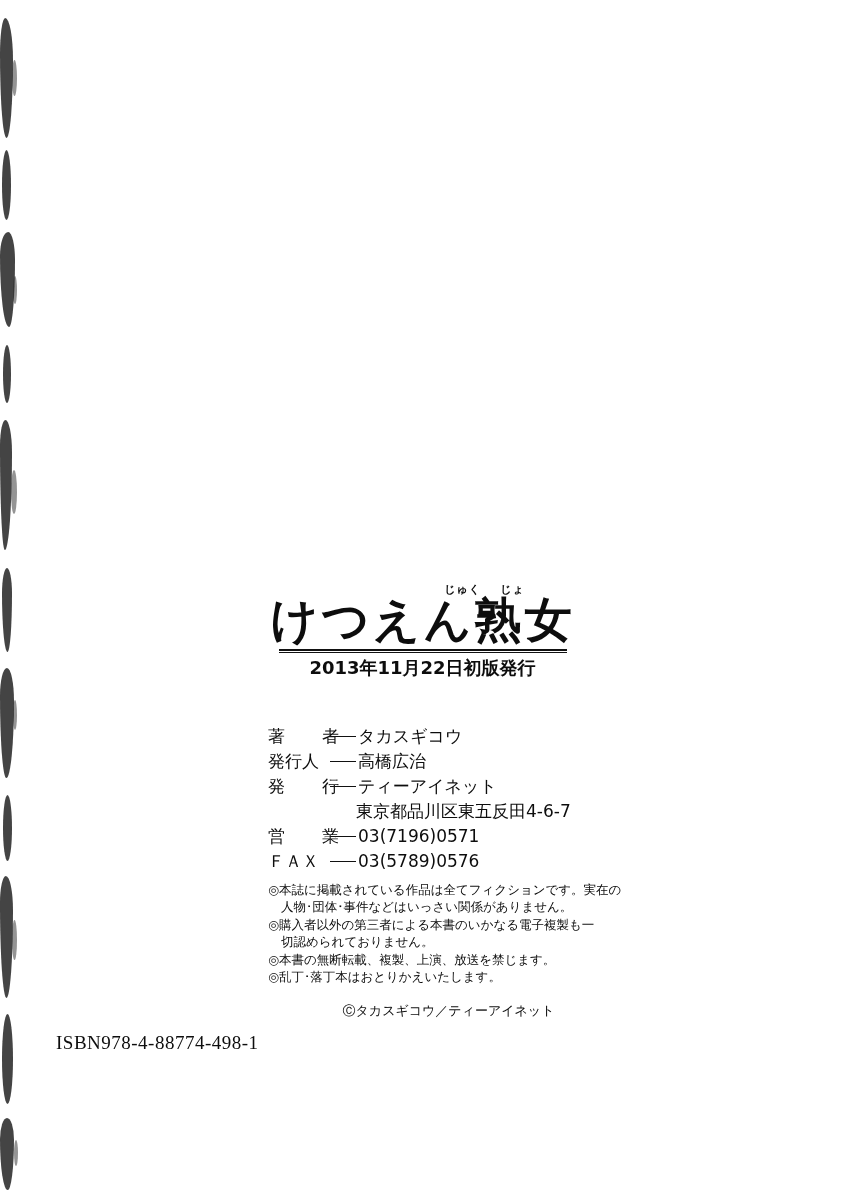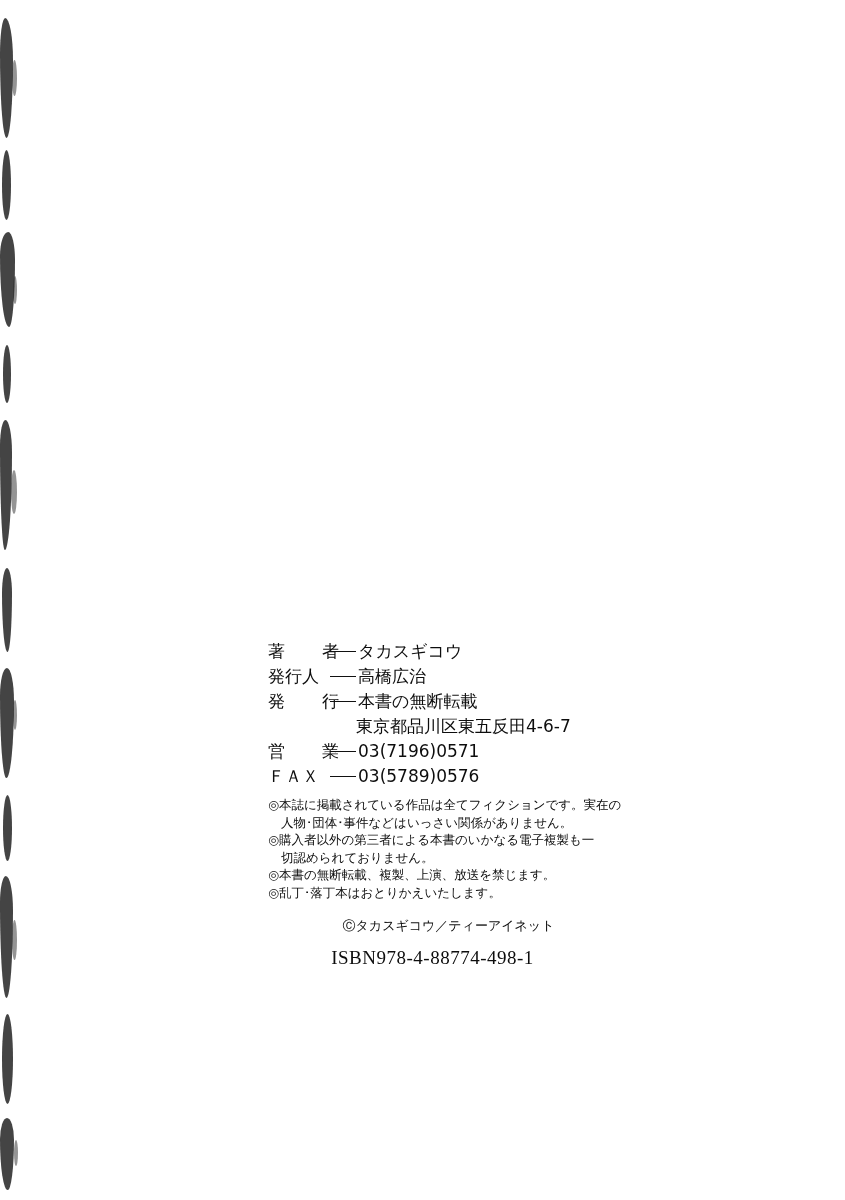--- a/index.html
+++ b/index.html
@@ -165,25 +165,24 @@
   .copyright {
     margin-top: 16px;
     text-align: center;
     font-family: "DejaVu Sans", sans-serif;
     font-size: 13px;
     letter-spacing: 0px;
     padding-left: 52px;
   }
   .isbn {
     margin-top: 12px;
-    text-align: center;
     font-family: "Liberation Serif", serif;
     font-size: 19px;
     letter-spacing: 0.5px;
-    padding-left: 20px;
+    padding-left: 56px;
   }
 </style>
 </head>
 <body>
 
 <div class="scan-edge">
   <div class="blob b1"></div>
   <div class="blob b2"></div>
   <div class="blob b3"></div>
   <div class="blob b4"></div>
@@ -197,39 +196,51 @@
   <div class="wisp w1"></div>
   <div class="wisp w2"></div>
   <div class="wisp w3"></div>
   <div class="wisp w4"></div>
   <div class="wisp w5"></div>
   <div class="wisp w6"></div>
 </div>
 
 <div class="colophon">
 
+  <div class="title-wrap">
+    <div class="title-line">
+      <div class="ruby-row">
+        <span class="ruby ruby-juku">じゅく</span>
+        <span class="ruby ruby-jo">じょ</span>
+      </div>
+      <div class="title-main">けつえん熟女</div>
+    </div>
+    <div class="rule"></div>
+    <div class="rule thin"></div>
+    <div class="pubdate">2013年11月22日初版発行</div>
+  </div>
 
   <div class="credits">
 
     <div class="row">
       <span class="lbl">著　者</span>
       <span class="dash"></span>
       <span class="val">タカスギコウ</span>
     </div>
 
     <div class="row">
       <span class="lbl tight">発行人</span>
       <span class="dash"></span>
       <span class="val">高橋広治</span>
     </div>
 
     <div class="row">
       <span class="lbl">発　行</span>
       <span class="dash"></span>
-      <span class="val">本書の無断転載</span>
+      <span class="val">ティーアイネット</span>
     </div>
 
     <div class="row indent">
       <span class="val">東京都品川区東五反田4-6-7</span>
     </div>
 
     <div class="row">
       <span class="lbl">営　業</span>
       <span class="dash"></span>
       <span class="val">03(7196)0571</span>

